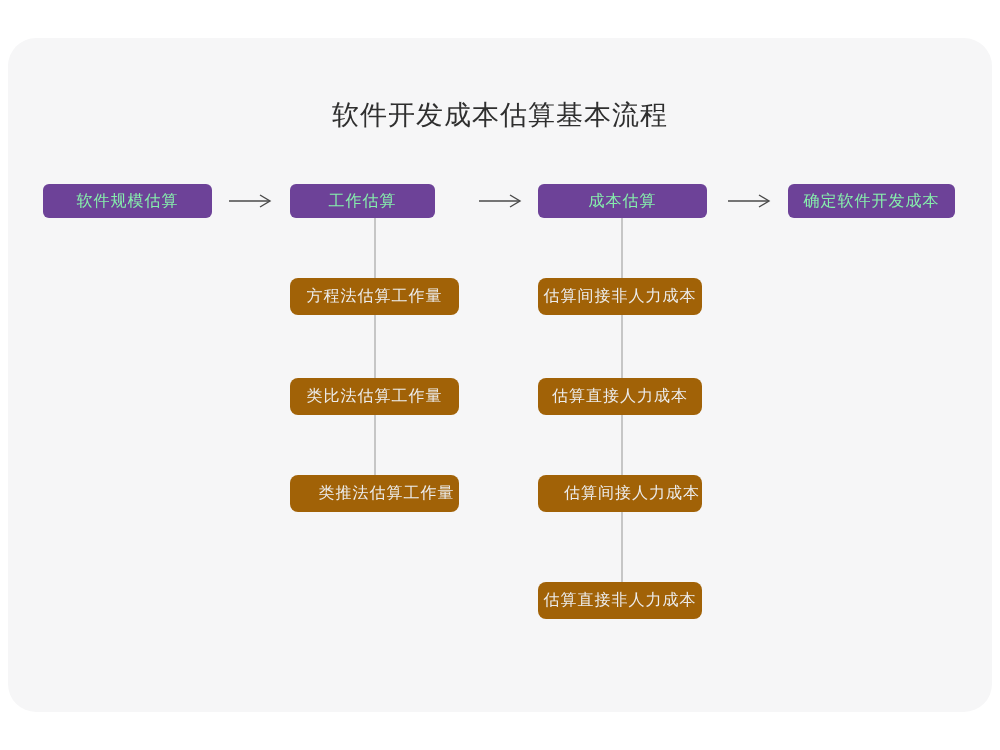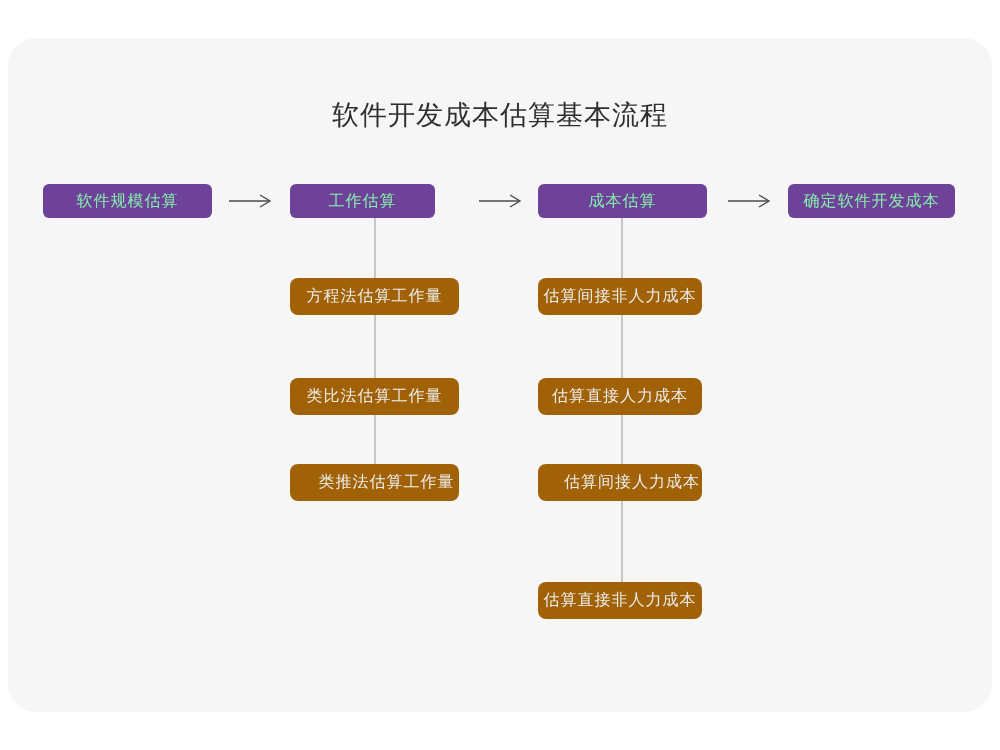--- a/index.html
+++ b/index.html
@@ -65,21 +65,21 @@
     font-size: 16px;
     letter-spacing: 1px;
     display: flex;
     align-items: center;
     justify-content: center;
   }
   .col-a { left: 290px; width: 169px; }
   .col-b { left: 538px; width: 164px; }
   .row-1 { top: 278px; }
   .row-2 { top: 378px; }
-  .row-3 { top: 464px; padding-left: 24px; }
+  .row-3 { top: 475px; padding-left: 24px; }
   .row-4 { top: 582px; text-align: center; }
 </style>
 </head>
 <body>
 
 <div class="card"></div>
 
 <h1 class="title">软件开发成本估算基本流程</h1>
 
 <div class="connector connector-a"></div>

